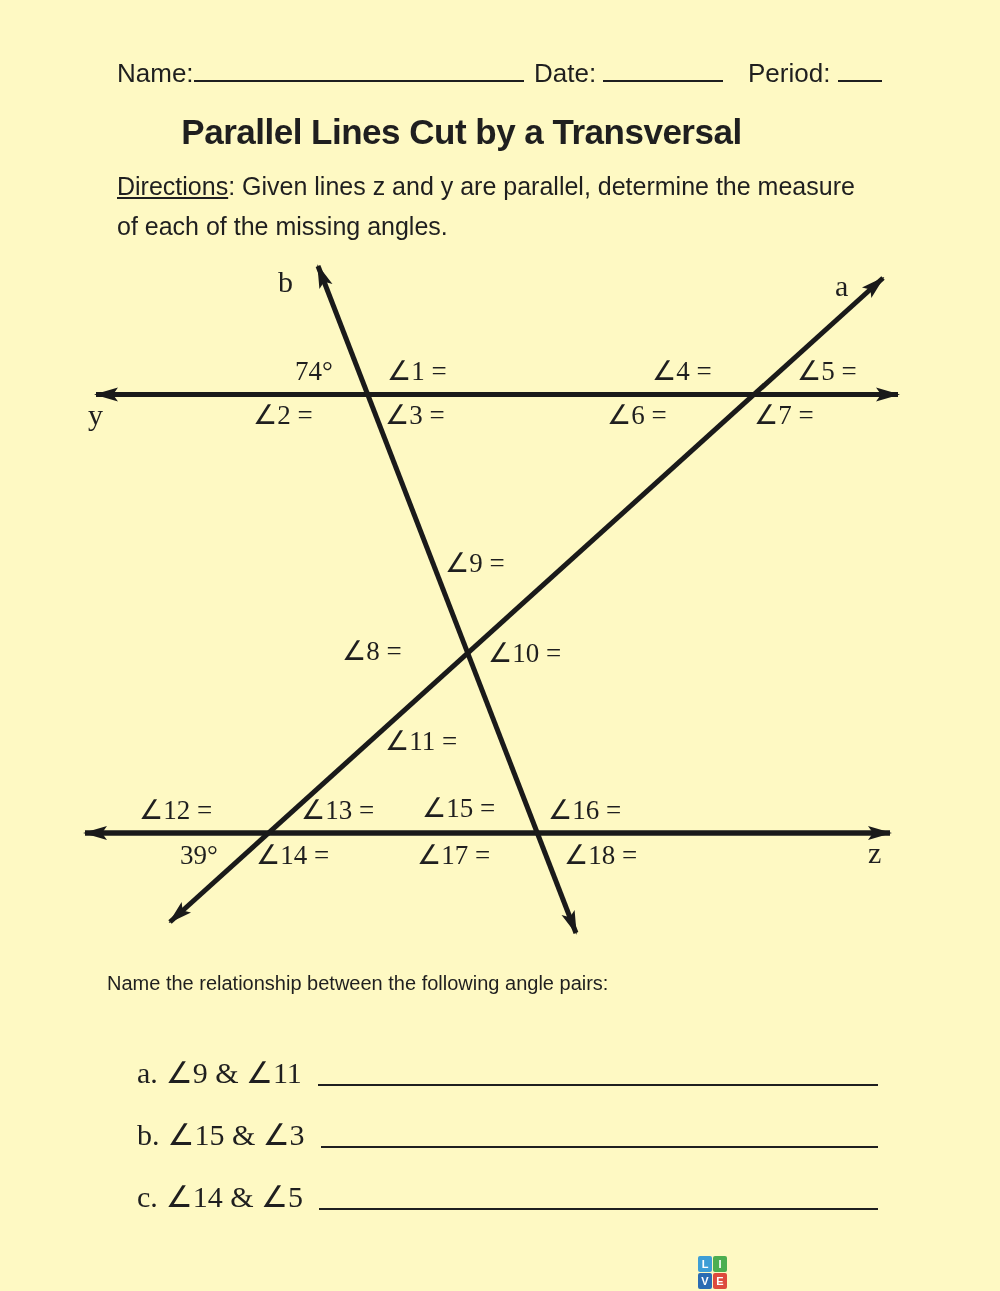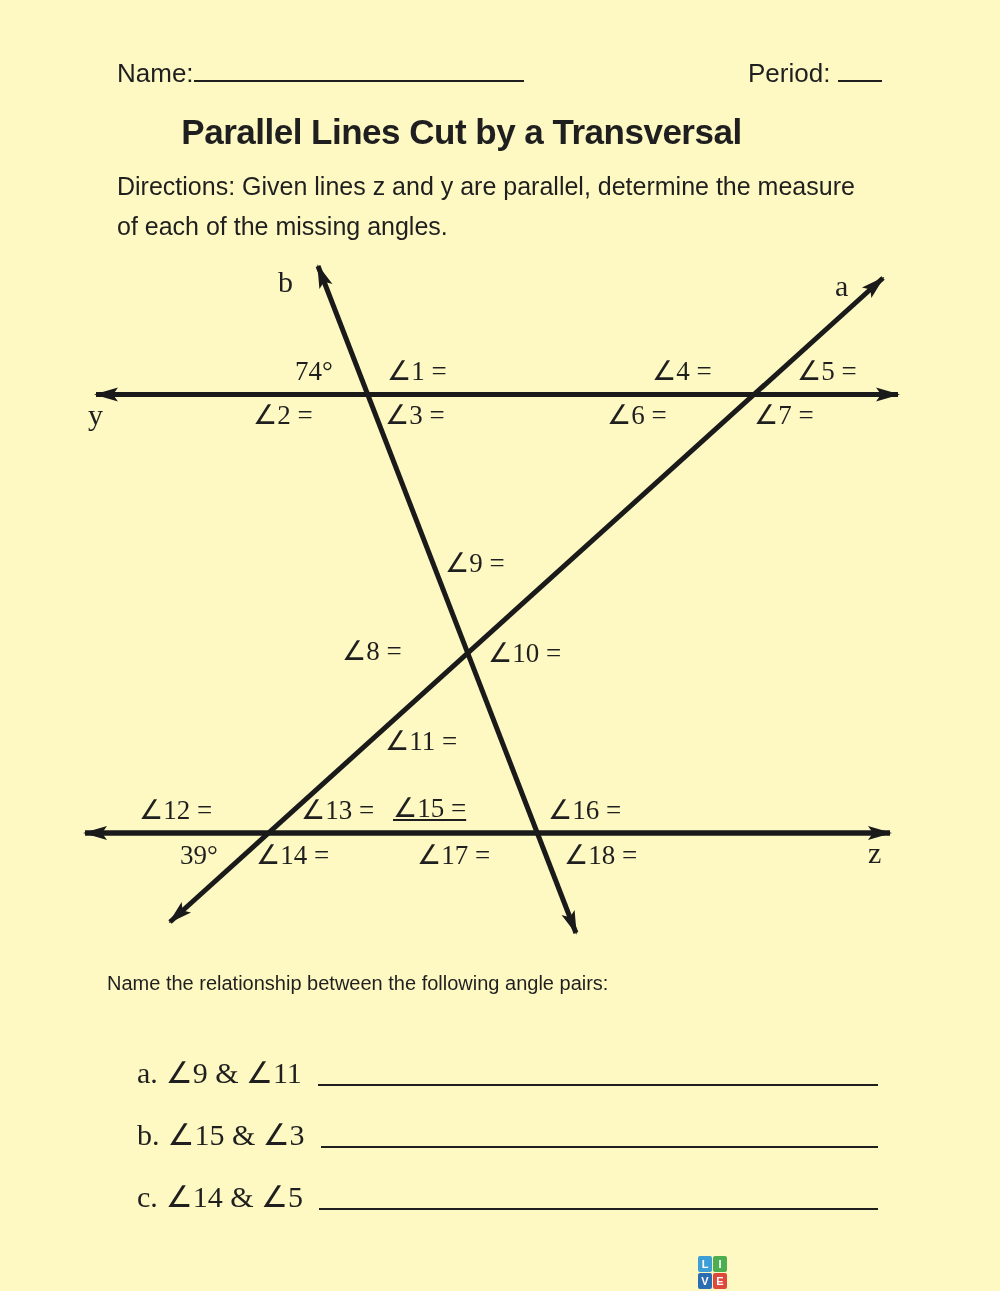--- a/index.html
+++ b/index.html
@@ -14,21 +14,21 @@
   }
   .abs{position:absolute;}
   
   .hdr{top:58px;font-size:26px;white-space:nowrap;}
   .blank{display:inline-block;border-bottom:2px solid #1f1f1f;}
   
   .title{top:112px;left:0;width:923px;text-align:center;
          font-size:35px;font-weight:bold;letter-spacing:-0.5px;}
   
   .dir{left:117px;font-size:25px;white-space:nowrap;}
-  .dir .u{}
+  .dir .u{text-decoration:underline;}
   
   svg.diagram{top:0;left:0;pointer-events:none;}
   .dlabel{font-family:"Liberation Serif",serif;font-size:27px;
           line-height:27px;white-space:nowrap;}
   .llabel{font-family:"Liberation Serif",serif;font-size:30px;
           line-height:30px;white-space:nowrap;}
   
   .qhead{left:107px;top:972px;font-size:20px;white-space:nowrap;}
   .qitem{left:137px;width:741px;display:flex;align-items:baseline;
          font-family:"Liberation Serif",serif;font-size:30px;white-space:nowrap;}
@@ -44,20 +44,23 @@
   .logo-word{font-size:29px;font-weight:bold;letter-spacing:-0.5px;
              line-height:33px;margin-left:2px;}
 </style>
 </head>
 <body>
 
 <div class="page">
 
   <div class="abs hdr" style="left:117px;">
     <span>Name:</span><span class="blank" style="width:330px;"></span>
+  </div>
+  <div class="abs hdr" style="left:534px;">
+    <span>Date:</span>&nbsp;<span class="blank" style="width:120px;"></span>
   </div>
   <div class="abs hdr" style="left:748px;">
     <span>Period:</span>&nbsp;<span class="blank" style="width:44px;"></span>
   </div>
 
   <div class="abs title">Parallel Lines Cut by a Transversal</div>
 
   <div class="abs dir" style="top:172px;">
     <span class="u">Directions</span><span>: Given lines z and y are parallel, determine the measure</span>
   </div>
@@ -91,21 +94,21 @@
   <span class="abs dlabel" style="left:607px;top:402px;">∠6 =</span>
   <span class="abs dlabel" style="left:754px;top:402px;">∠7 =</span>
 
   <span class="abs dlabel" style="left:445px;top:550px;">∠9 =</span>
   <span class="abs dlabel" style="left:342px;top:638px;">∠8 =</span>
   <span class="abs dlabel" style="left:488px;top:640px;">∠10 =</span>
   <span class="abs dlabel" style="left:385px;top:728px;">∠11 =</span>
 
   <span class="abs dlabel" style="left:139px;top:797px;">∠12 =</span>
   <span class="abs dlabel" style="left:301px;top:797px;">∠13 =</span>
-  <span class="abs dlabel" style="left:393px;top:795px;text-decoration:underline;">∠15 =</span>
+  <span class="abs dlabel" style="left:422px;top:795px;">∠15 =</span>
   <span class="abs dlabel" style="left:548px;top:797px;">∠16 =</span>
   <span class="abs dlabel" style="left:256px;top:842px;">∠14 =</span>
   <span class="abs dlabel" style="left:417px;top:842px;">∠17 =</span>
   <span class="abs dlabel" style="left:564px;top:842px;">∠18 =</span>
 
   <div class="abs qhead">Name the relationship between the following angle pairs:</div>
 
   <div class="abs qitem" style="top:1036px;">
     <span>a.</span>
     <span class="qpair">∠9 &amp; ∠11</span>

